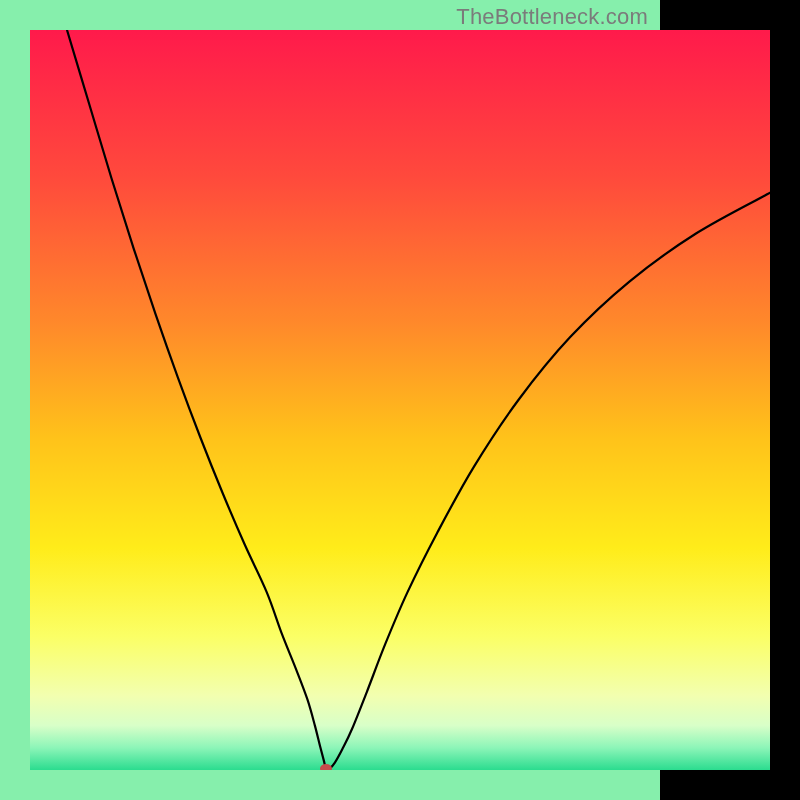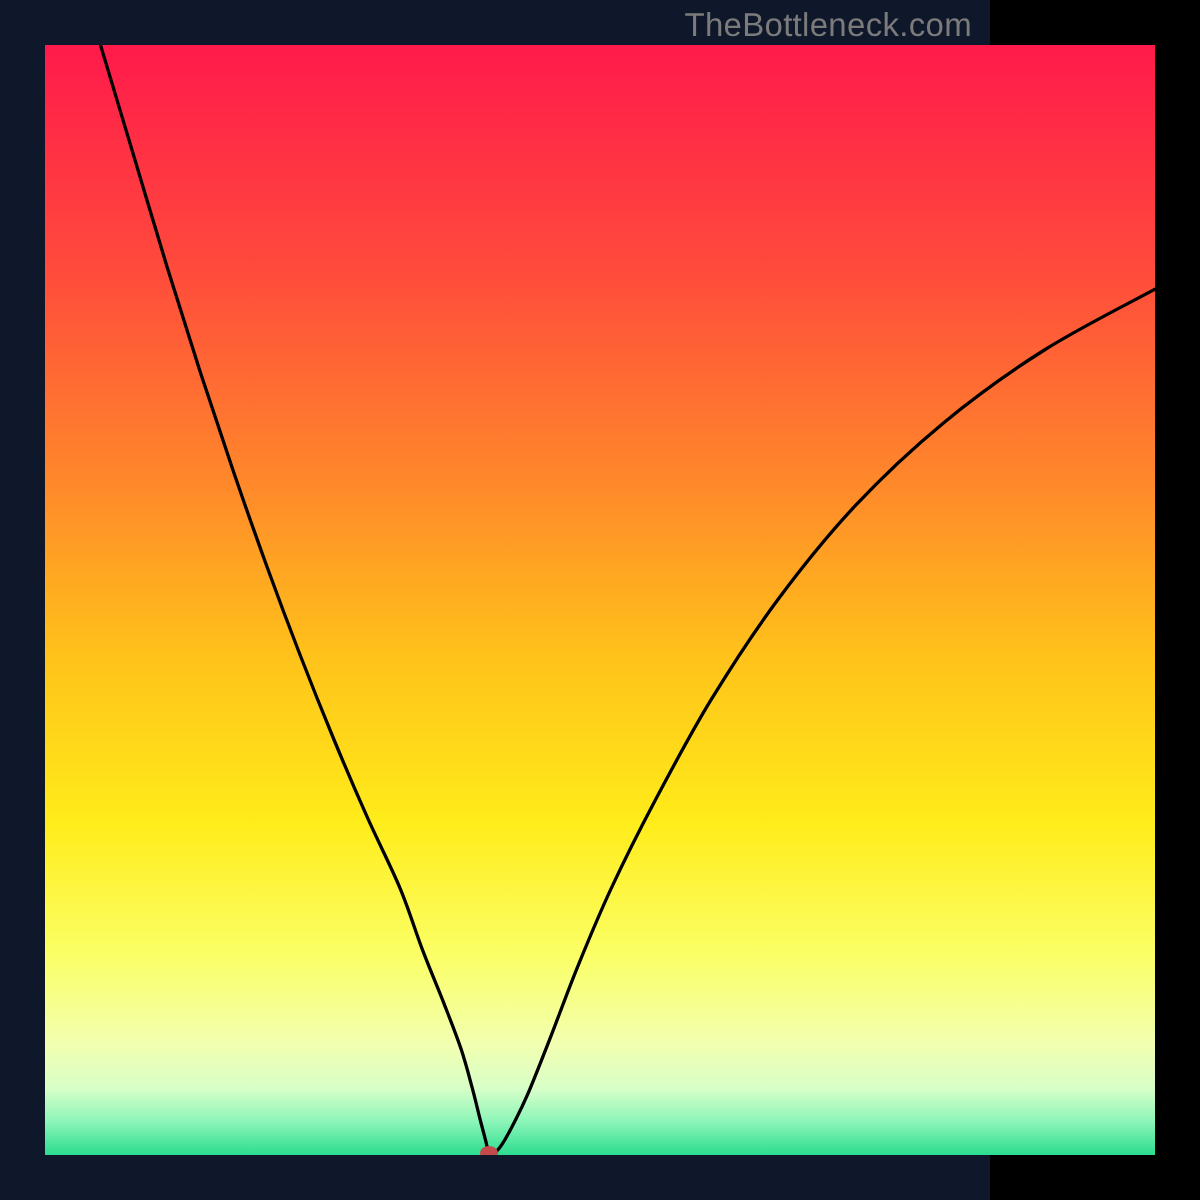--- a/index.html
+++ b/index.html
@@ -10,21 +10,21 @@
     background: #000;
     overflow: hidden;
     font-family: Arial, Helvetica, sans-serif;
   }
   .frame {
     position: absolute;
     top: 0;
     left: 0;
     width: 660px;
     height: 800px;
-    background: #0f172a;
+    background: #86efac;
   }
   .plot {
     position: absolute;
     top: 30px;
     left: 30px;
     width: 740px;
     height: 740px;
   }
   .watermark {
     position: absolute;

